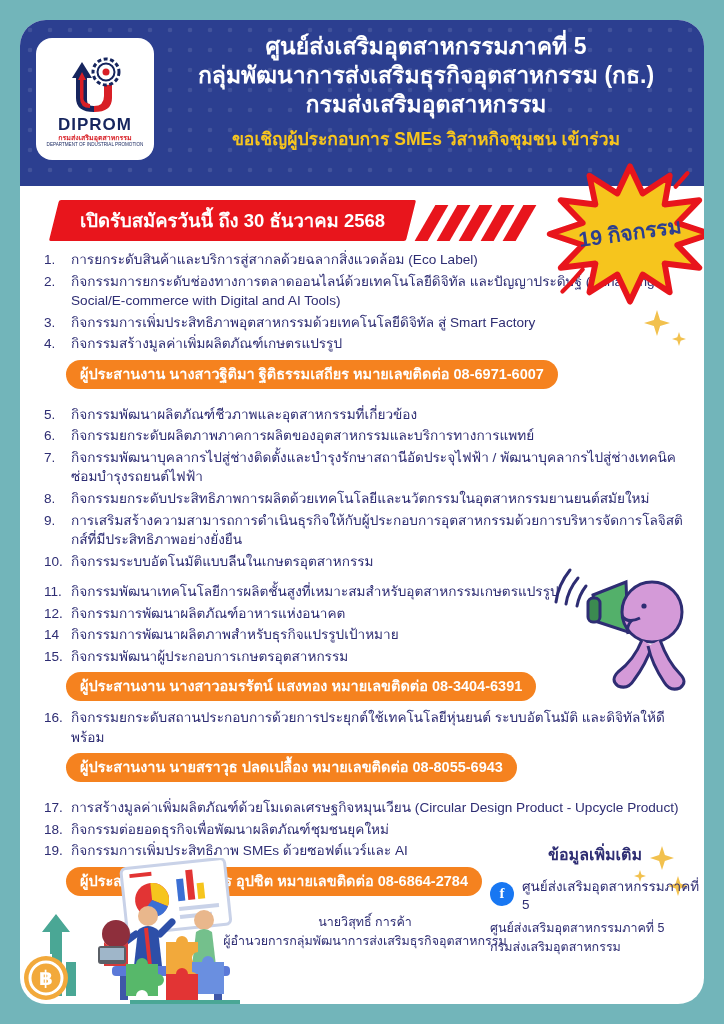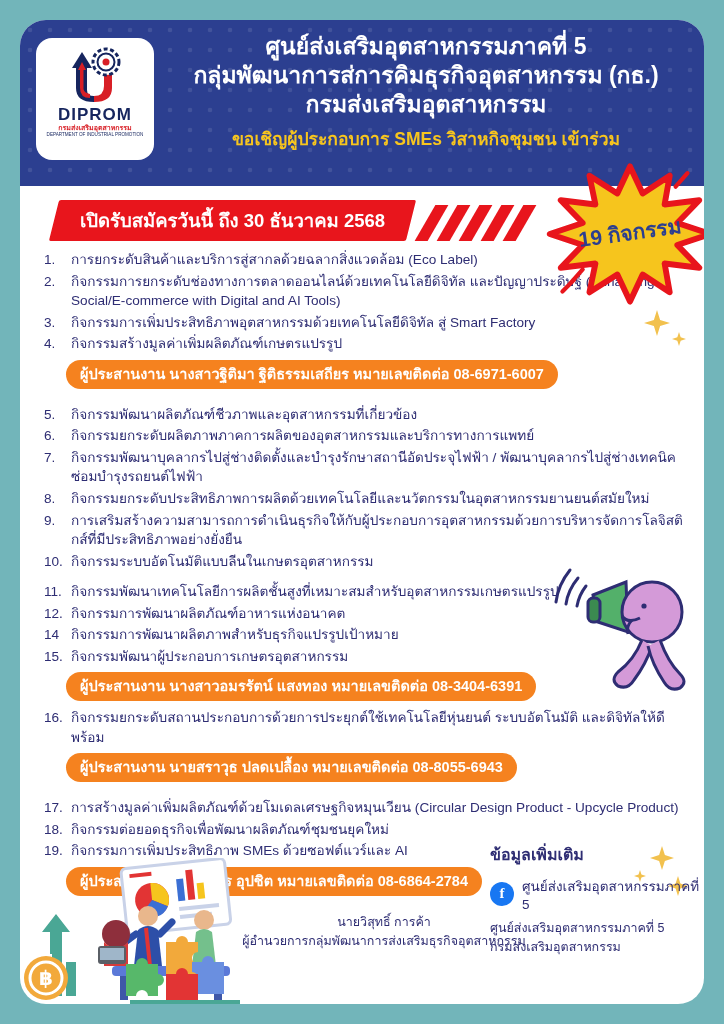--- a/index.html
+++ b/index.html
@@ -15,21 +15,21 @@
   }
   
   .header {
     position:relative; height:166px; background:#2c3f90;
     background-image:radial-gradient(rgba(255,255,255,.10) 2px, transparent 2.6px);
     background-size:20px 20px;
     padding:12px 18px 0 18px;
   }
   .logo-badge {
     position:absolute; left:16px; top:18px; width:118px; height:122px;
-    background:#ffffff; border-radius:16px; text-align:center; padding-top:2px;
+    background:#ffffff; border-radius:16px; text-align:center; padding-top:12px;
   }
   .logo-badge svg { display:block; margin:0 auto; }
   .logo-name { color:#16255e; font-weight:bold; font-size:17px; letter-spacing:1px; line-height:1; }
   .logo-th { color:#d81f26; font-size:7px; font-weight:bold; line-height:1.3; }
   .logo-en { color:#16255e; font-size:4.6px; line-height:1.2; }
   .header-text { margin-left:128px; text-align:center; }
   .title-line { color:#ffffff; font-weight:bold; font-size:23px; line-height:1.25; }
   .subtitle { margin-top:9px; }
   .subtitle-line { color:#f7c51e; font-weight:bold; font-size:17.5px; line-height:1.4; }
   
@@ -56,24 +56,24 @@
   }
   .gap { height:9px; }
   
   .sparkle { position:absolute; background:#f2c14e;
     clip-path:polygon(50% 0,62% 38%,100% 50%,62% 62%,50% 100%,38% 62%,0 50%,38% 38%); }
   .mascot { position:absolute; right:6px; top:520px; z-index:3; }
   .illustration { position:absolute; left:0px; top:838px; z-index:2; }
   
   .director {
     position:absolute; left:200px; top:893px; width:290px; text-align:center;
-    color:#2e2d73; font-size:12.5px; line-height:1.5;margin-left:19px;
+    color:#2e2d73; font-size:12.5px; line-height:1.5;
   }
   .more-info { position:absolute; left:470px; top:822px; width:210px; color:#2e2d73; }
-  .more-info-heading { font-weight:bold; font-size:16px; margin-bottom:8px; }
+  .more-info-heading { text-align:center; font-weight:bold; font-size:16px; margin-bottom:8px; }
   .info-row { display:flex; align-items:center; margin-bottom:7px; font-size:13.5px; }
   .info-icon { width:24px; height:24px; border-radius:50%; margin-right:8px; flex:0 0 24px;
     display:flex; align-items:center; justify-content:center; color:#fff; font-weight:bold; }
   .icon-fb { background:#1877f2; font-size:15px; font-family:"Liberation Serif","DejaVu Serif",serif; }
   .icon-globe { background:#1fa05a; }
   .icon-phone { background:#1d6fe0; }
   .address { font-size:12.5px; line-height:1.5; margin-top:4px; }
 </style>
 </head>
 <body>
@@ -89,21 +89,21 @@
         <circle cx="42" cy="22" r="13" fill="#ffffff" stroke="#16255e" stroke-width="3" stroke-dasharray="4 2.5"></circle>
         <circle cx="42" cy="22" r="8.5" fill="none" stroke="#16255e" stroke-width="2"></circle>
         <circle cx="42" cy="22" r="3.5" fill="#d81f26"></circle>
       </svg>
       <div class="logo-name">DIPROM</div>
       <div class="logo-th">กรมส่งเสริมอุตสาหกรรม</div>
       <div class="logo-en">DEPARTMENT OF INDUSTRIAL PROMOTION</div>
     </div>
     <div class="header-text">
       <div class="title-line">ศูนย์ส่งเสริมอุตสาหกรรมภาคที่ 5</div>
-      <div class="title-line">กลุ่มพัฒนาการส่การคิมธุรกิจอุตสาหกรรม (กธ.)</div>
+      <div class="title-line">กลุ่มพัฒนาการส่งเสริมธุรกิจอุตสาหกรรม (กธ.)</div>
       <div class="title-line">กรมส่งเสริมอุตสาหกรรม</div>
       <div class="subtitle">
         <div class="subtitle-line">ขอเชิญผู้ประกอบการ SMEs วิสาหกิจชุมชน เข้าร่วม</div>
       </div>
     </div>
   </div>
 
   <div class="burst">
     <svg width="172" height="152" viewBox="0 0 200 180">
       <polygon points="195,90 156,103 182,130 141,125 147,159 115,138 100,170 85,138 52,159 59,125 18,130 44,103 5,90 44,77 18,50 59,55 52,21 85,42 100,10 115,42 147,21 141,55 182,50 156,77" fill="#f6c51d" stroke="#e8151c" stroke-width="7" stroke-linejoin="round"></polygon>

